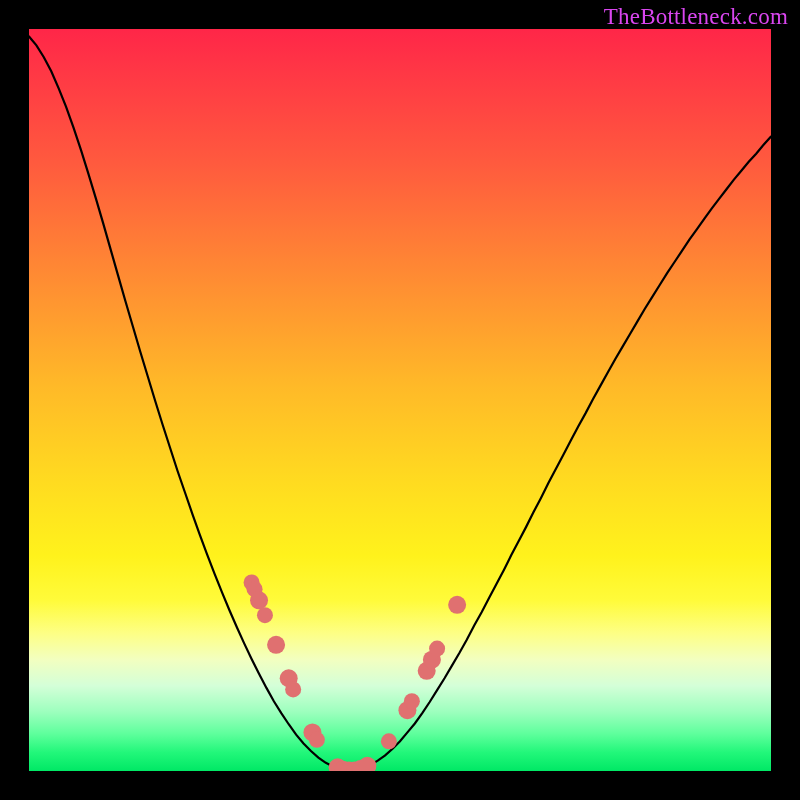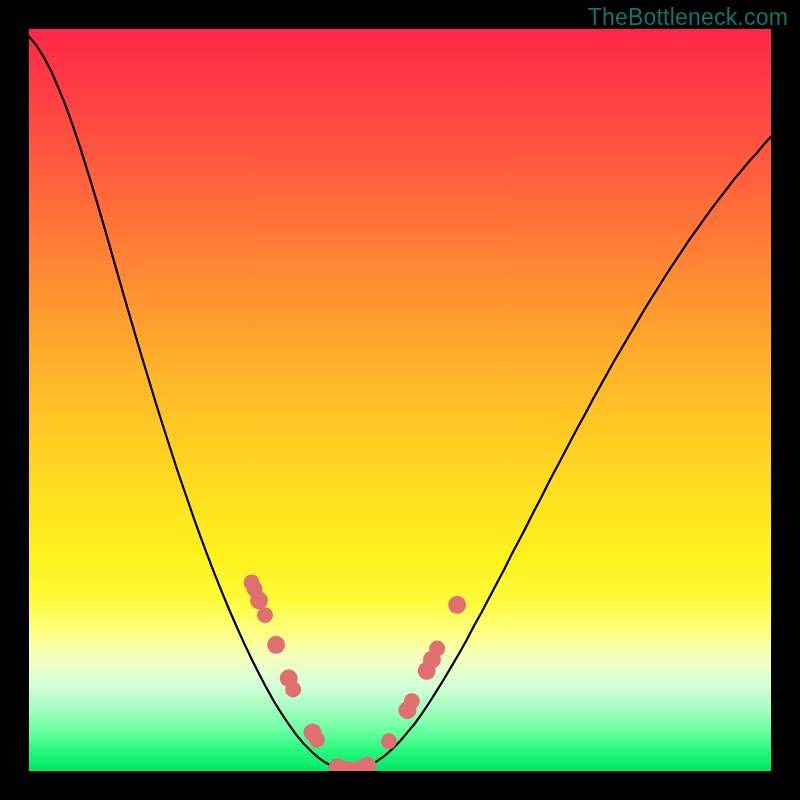--- a/index.html
+++ b/index.html
@@ -44,24 +44,25 @@
     position: absolute;
     left: 0; top: 0;
     width: 742px;
     height: 742px;
     overflow: visible;
   }
   .watermark {
     position: absolute;
     top: 4px;
     right: 12px;
-    color: #0f766e;
+    color: #d946ef;
     font-size: 23px;
     letter-spacing: 0.2px;
     font-weight: 400;
+    font-family: Liberation Serif, serif;
   }
 </style>
 </head>
 <body>
 
 <div class="watermark">TheBottleneck.com</div>
 
 <div class="frame">
   <div class="gradient"></div>
   <svg class="curve" viewBox="0 0 742 742" preserveAspectRatio="none">

